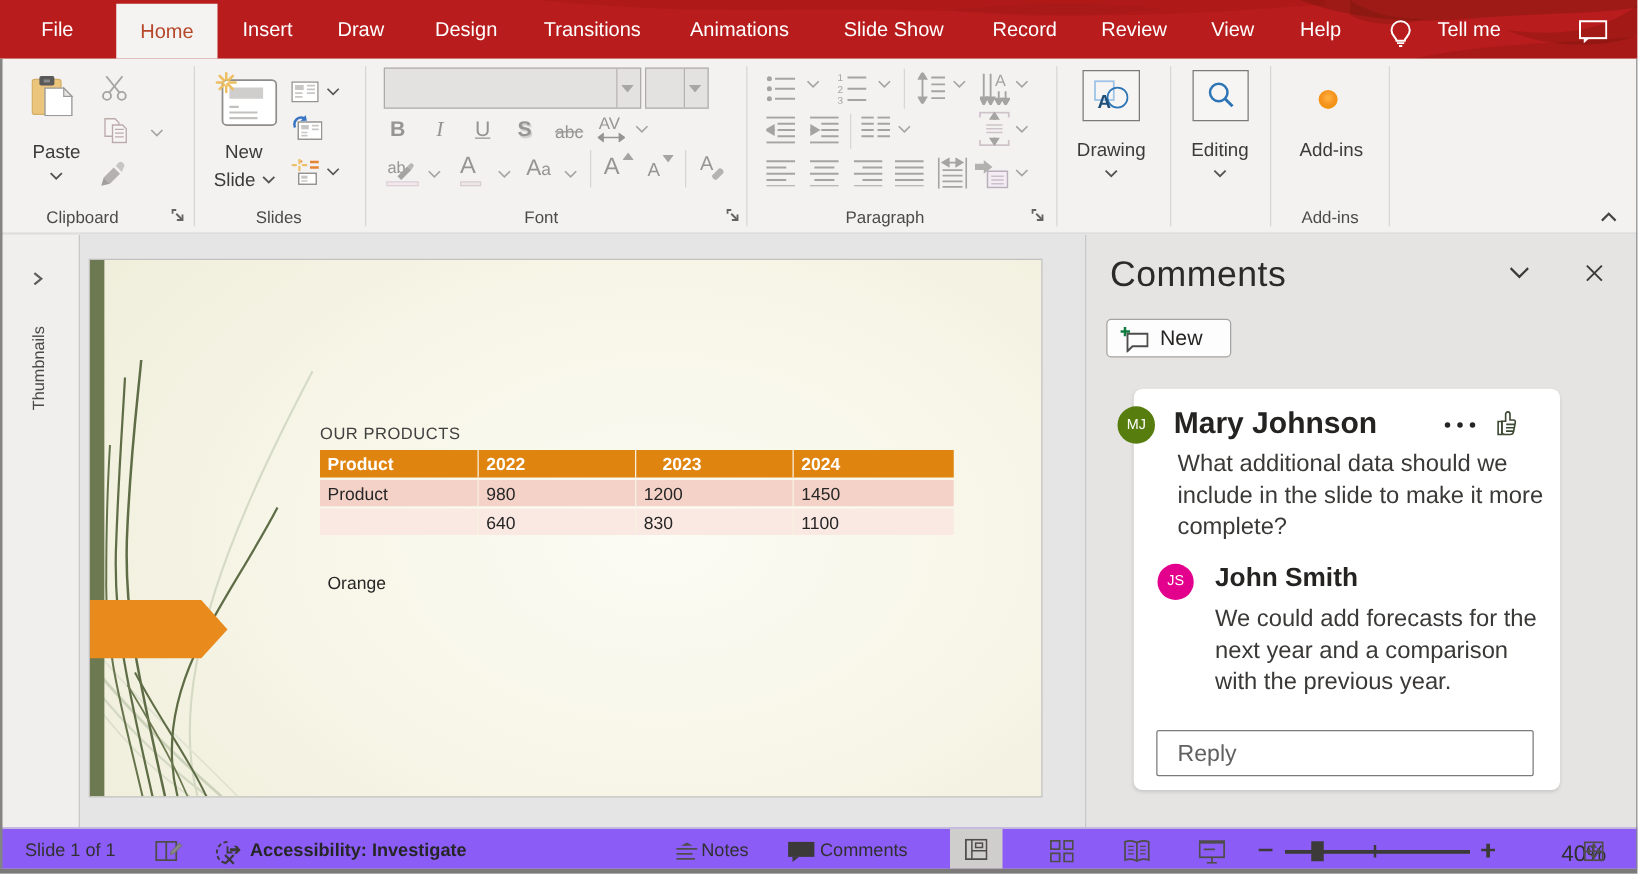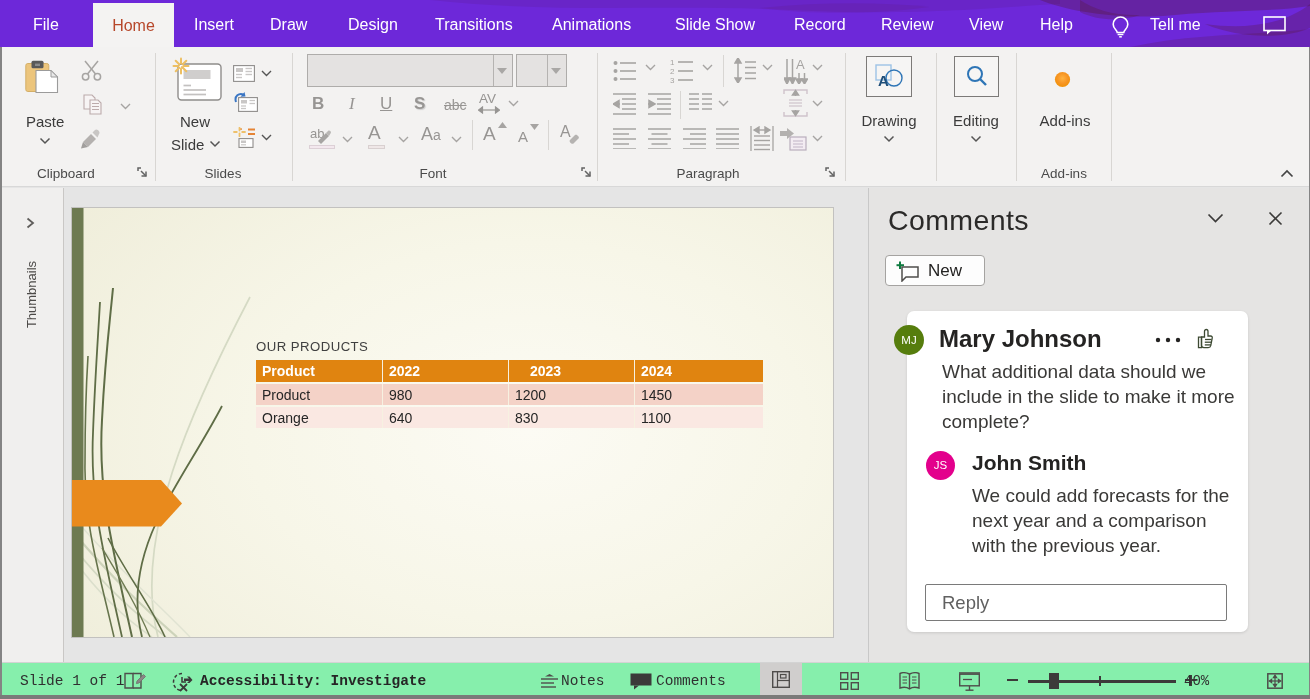--- a/index.html
+++ b/index.html
@@ -2,40 +2,40 @@
 <html><head>
 <meta charset="utf-8">
 <style>
   * { margin:0; padding:0; box-sizing:border-box; }
   html,body { width:1310px; height:699px; overflow:hidden; }
   body { font-family:"Liberation Sans", sans-serif; position:relative; background:#e5e5e5; }
   #app { position:absolute; left:0; top:0; width:1310px; height:699px; }
   .abs { position:absolute; }
 
   
-  #topbar { position:absolute; left:0; top:0; width:1310px; height:47px; background:#6d28d9; overflow:hidden; }
+  #topbar { position:absolute; left:0; top:0; width:1310px; height:47px; background:#b91c1c; overflow:hidden; }
   .menuitem { position:absolute; top:0; height:47px; line-height:49px; color:#fff; font-size:16px; }
   #hometab { position:absolute; left:93px; top:3px; width:81px; height:44px; background:#f4f3f2; }
   #hometab span { position:absolute; left:0; width:81px; text-align:center; top:0; height:44px; line-height:46px; color:#b7472a; font-size:16px; }
 
   
   #ribbon { position:absolute; left:0; top:47px; width:1310px; height:140px; background:#f3f2f1; border-bottom:1px solid #d8d8d8; }
   .rsep { position:absolute; top:6px; height:128px; width:1px; background:#d8d6d3; }
   .rlabel { position:absolute; top:119px; height:16px; line-height:16px; font-size:13.5px; color:#4a4a4a; text-align:center; }
   .rtext { position:absolute; font-size:15px; color:#3b3b3b; }
   .gico { color:#979593; }
 
   
   #main { position:absolute; left:0; top:188px; width:1310px; height:474px; background:#e5e5e5; }
   #thumbpane { position:absolute; left:0; top:0; width:64px; height:474px; background:#f0efee; border-right:1px solid #c9c7c5; }
   #slide { position:absolute; left:72px; top:20px; width:761px; height:429px; background:radial-gradient(ellipse 620px 420px at 60% 52%, #fcfbf4 0%, #f7f6e8 45%, #eeecd8 100%); box-shadow:0 0 0 1px #c2c1bf; }
   #panel { position:absolute; left:868px; top:0; width:440px; height:474px; background:#e5e4e3; border-left:1px solid #c8c8c8; }
 
   
-  #statusbar { position:absolute; left:0; top:662px; width:1310px; height:33px; background:#86efac; border-top:1px solid #d3d3d3; font-size:14.5px; color:#303030;font-family:Liberation Mono, monospace; }
+  #statusbar { position:absolute; left:0; top:662px; width:1310px; height:33px; background:#8b5cf6; border-top:1px solid #d3d3d3; font-size:14.5px; color:#303030; }
   #bottomstrip { position:absolute; left:0; top:695px; width:1310px; height:4px; background:#7b7a79; }
   #ledge { position:absolute; left:0; top:47px; width:1.5px; height:648px; background:#848484; }
   #redge { position:absolute; left:1308.5px; top:47px; width:1.5px; height:648px; background:#848484; }
 </style>
 </head>
 <body>
 <div id="app">
 
   <div id="topbar">
     <svg class="abs" style="left:0;top:0" width="1310" height="47" viewBox="0 0 1310 47">
@@ -543,21 +543,21 @@
           <div style="width:126px;padding:3px 0 0 21px;border-left:1.5px solid #f7f1e1;">2023</div>
           <div style="width:129px;padding:3px 0 0 6px;border-left:1.5px solid #f7f1e1;">2024</div>
         </div>
         <div style="display:flex;height:20.5px;background:#f4d2c7;color:#262626;font-size:14px;margin-top:2.5px;">
           <div style="width:126px;padding:2.5px 0 0 6px;">Product</div>
           <div style="width:126px;padding:2.5px 0 0 6px;border-left:1.5px solid #f7f1e1;">980</div>
           <div style="width:126px;padding:2.5px 0 0 6px;border-left:1.5px solid #f7f1e1;">1200</div>
           <div style="width:129px;padding:2.5px 0 0 6px;border-left:1.5px solid #f7f1e1;">1450</div>
         </div>
         <div style="display:flex;height:20.5px;background:#fae8e2;color:#262626;font-size:14px;margin-top:2.5px;">
-          <div style="width:126px;padding:2.5px 0 0 6px;">Orange</div>
+          <div style="width:126px;padding:2.5px 0 0 6px;margin-top:48px;">Orange</div>
           <div style="width:126px;padding:2.5px 0 0 6px;border-left:1.5px solid #f7f1e1;">640</div>
           <div style="width:126px;padding:2.5px 0 0 6px;border-left:1.5px solid #f7f1e1;">830</div>
           <div style="width:129px;padding:2.5px 0 0 6px;border-left:1.5px solid #f7f1e1;">1100</div>
         </div>
       </div>
     </div>
     <div id="panel">
       <div class="abs" style="left:19px;top:16px;font-size:28.5px;letter-spacing:0.4px;color:#2b2a29;">Comments</div>
       <svg class="abs" style="left:338px;top:25px" width="17" height="11" viewBox="0 0 17 11">
           <path d="M1.5 1.5 L8.5 8.5 L15.5 1.5" fill="none" stroke="#3b3a39" stroke-width="1.7"></path>
@@ -676,21 +676,21 @@
       <line x1="4" y1="7.5" x2="13" y2="7.5" stroke="#4f4d4b" stroke-width="1.3"></line>
       <line x1="10.5" y1="14" x2="10.5" y2="18" stroke="#4f4d4b" stroke-width="1.4"></line>
       <line x1="6.5" y1="18.2" x2="14.5" y2="18.2" stroke="#4f4d4b" stroke-width="1.4"></line>
     </svg>
     <div class="abs" style="left:1007px;top:16px;width:11px;height:2.4px;background:#3c3b3a;"></div>
     <div class="abs" style="left:1028px;top:17px;width:148px;height:2.6px;background:#3c3b3a;"></div>
     <div class="abs" style="left:1099px;top:13px;width:2px;height:10px;background:#3c3b3a;"></div>
     <div class="abs" style="left:1049px;top:10px;width:10px;height:16px;background:#3c3b3a;"></div>
     <div class="abs" style="left:1185px;top:16px;width:11px;height:2.4px;background:#3c3b3a;"></div>
     <div class="abs" style="left:1185px;top:11.8px;width:2.4px;height:11px;background:#3c3b3a;margin-left:4.3px;"></div>
-    <span class="abs" style="left:1184px;top:10px;font-size:14px;">40%</span>
+    <span class="abs" style="left:1249px;top:10px;font-size:18px;">40%</span>
     <svg class="abs" style="left:1267px;top:10px" width="16" height="16" viewBox="0 0 16 16">
       <rect x="0.8" y="0.8" width="14.4" height="14.4" fill="none" stroke="#4f4d4b" stroke-width="1.5"></rect>
       <g stroke="#4f4d4b" stroke-width="1.2" fill="#4f4d4b">
         <line x1="8" y1="3.4" x2="8" y2="12.6"></line>
           <line x1="3.4" y1="8" x2="12.6" y2="8"></line>
         <path d="M 8 2.2 L 9.6 4.6 L 6.4 4.6 Z"></path>
           <path d="M 8 13.8 L 9.6 11.4 L 6.4 11.4 Z"></path>
         <path d="M 2.2 8 L 4.6 6.4 L 4.6 9.6 Z"></path>
           <path d="M 13.8 8 L 11.4 6.4 L 11.4 9.6 Z"></path>
       </g>

